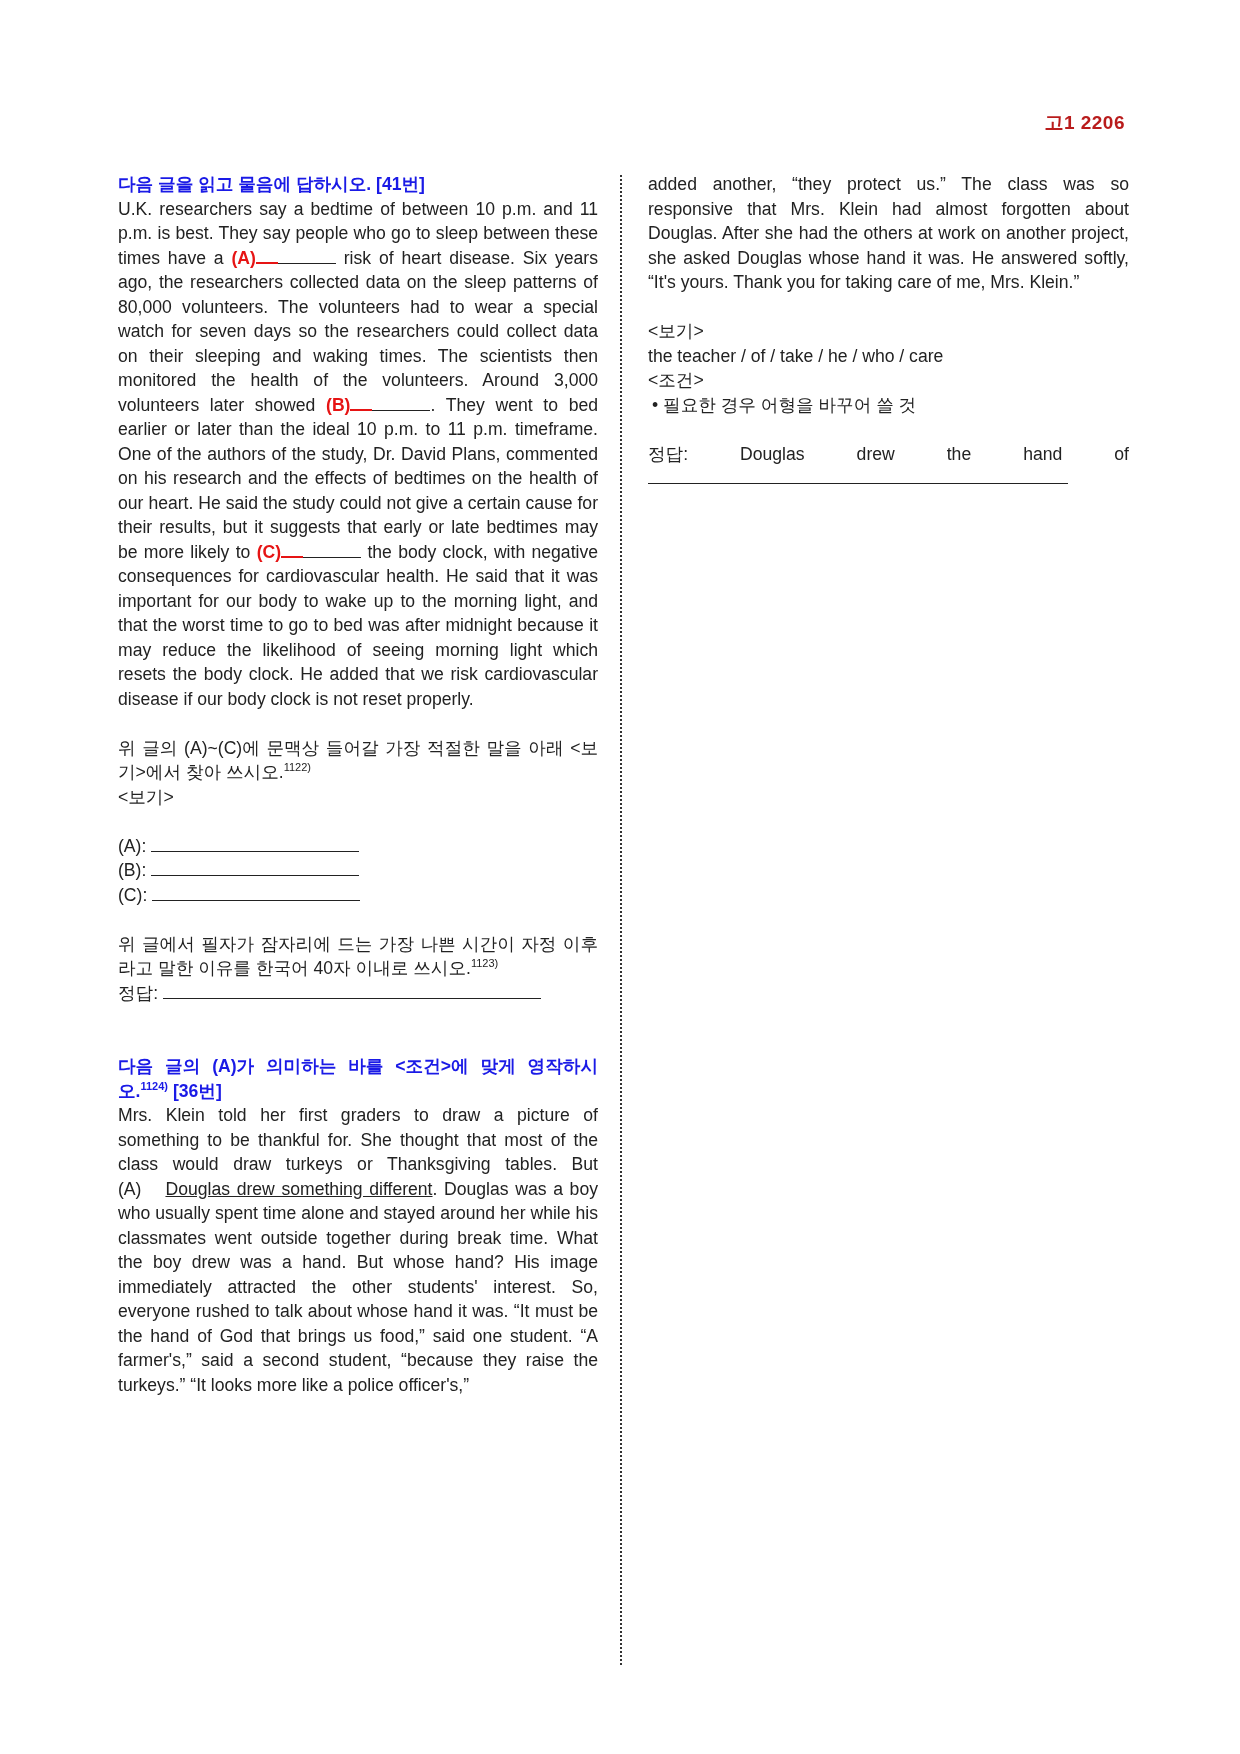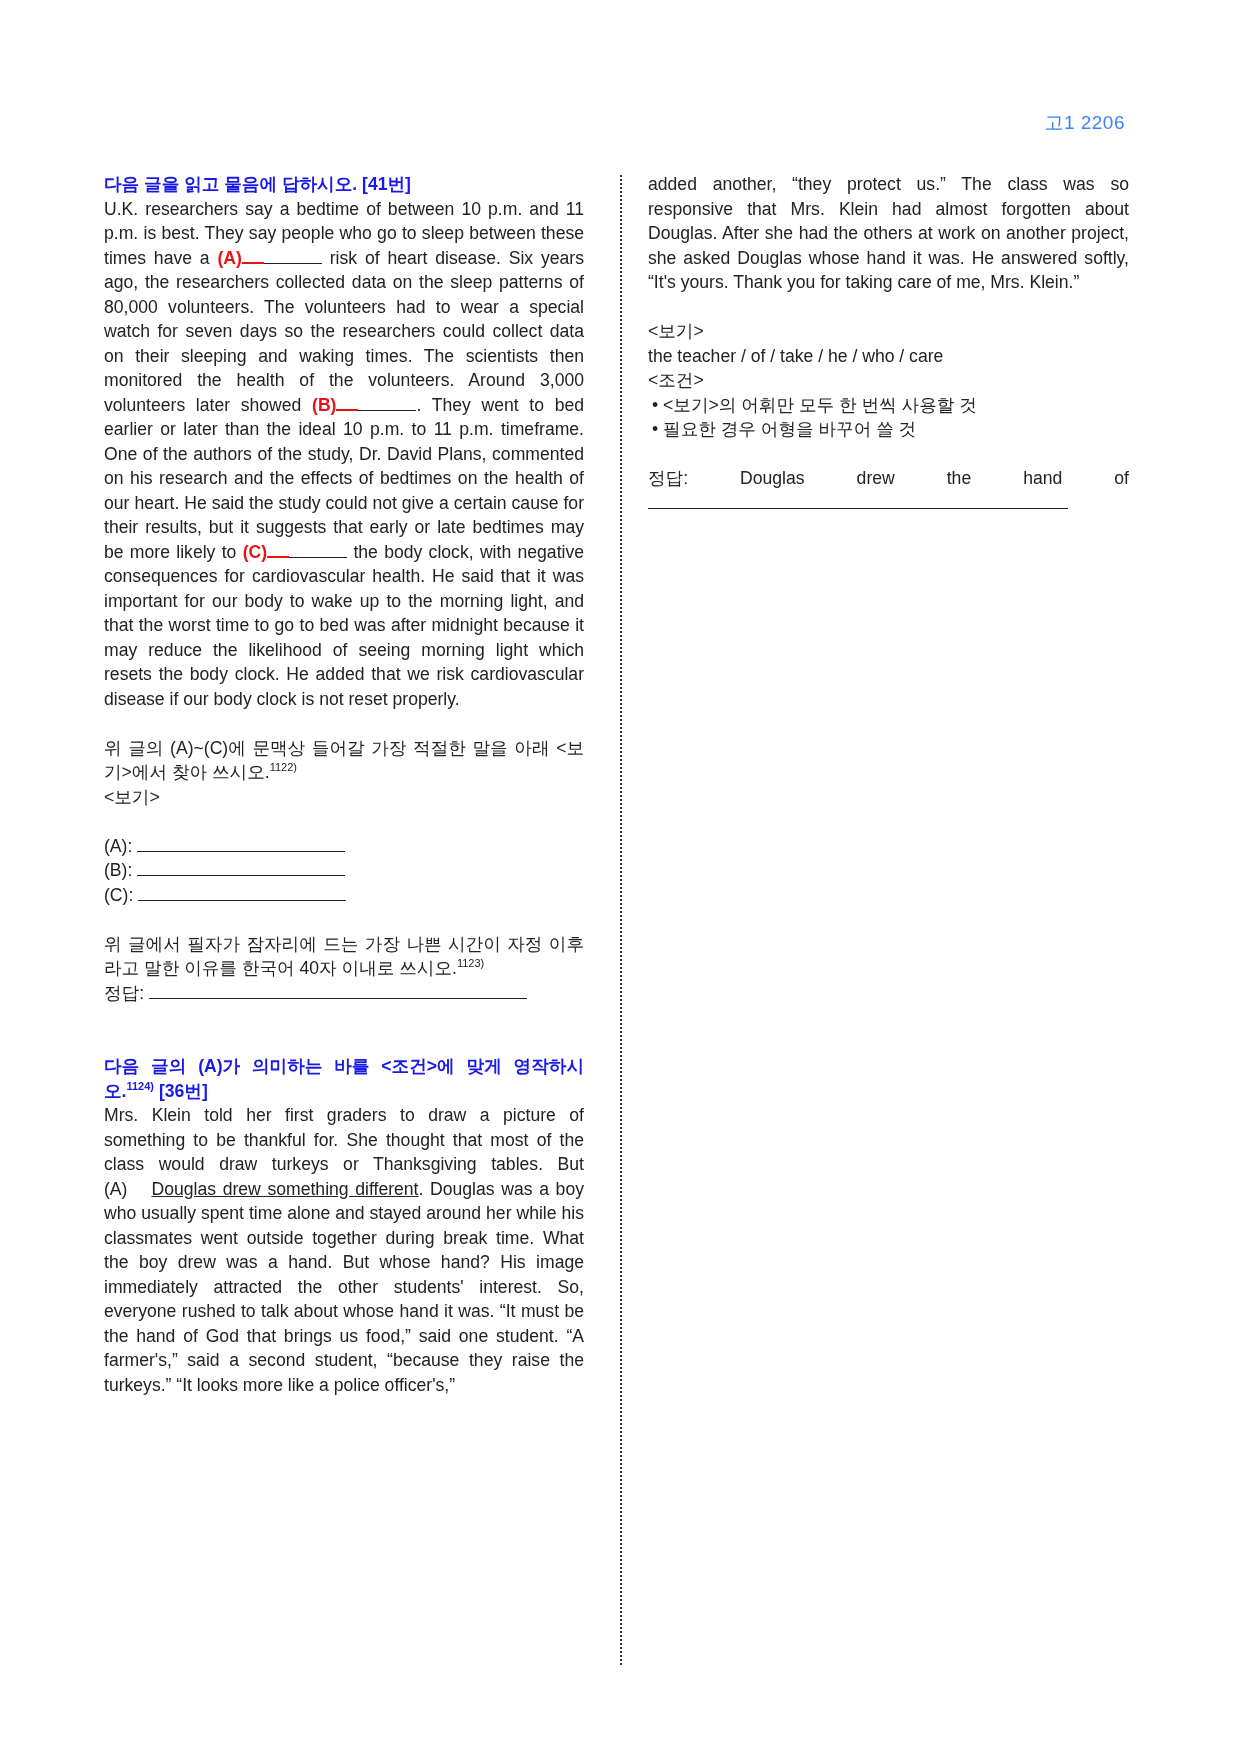--- a/index.html
+++ b/index.html
@@ -1,20 +1,20 @@
 <!DOCTYPE html>
 <html><head>
 <meta charset="utf-8">
 <style>
   html, body { margin: 0; padding: 0; background: #ffffff; }
   body { width: 1240px; height: 1754px; position: relative; overflow: hidden;
          font-family: "Liberation Sans", "DejaVu Sans", sans-serif; color: #222; }
-  .page-code { position: absolute; top: 110px; right: 115px; color: #3b82f6; font-weight: normal; font-size: 19px; letter-spacing: 0.5px; }
+  .page-code { position: absolute; top: 110px; right: 115px; color: #b91c1c; font-weight: bold; font-size: 19px; letter-spacing: 0.5px; }
   .col { position: absolute; top: 172px; font-size: 17.6px; line-height: 24.5px; }
-  .col-left { left: 104px; width: 480px; }
+  .col-left { left: 118px; width: 480px; }
   .col-right { left: 648px; width: 481px; }
   .divider { position: absolute; left: 620px; top: 175px; height: 1490px; border-left: 2px dotted #333; width: 0; }
   .j { text-align: justify; text-align-last: left; }
   .heading { color: #1a1ae6; font-weight: bold; }
   .blank-label { color: #e61414; font-weight: bold; }
   .blank-red { display: inline-block; width: 22px; border-bottom: 2px solid #e61414; height: 16px; vertical-align: baseline; }
   .blank-black { display: inline-block; width: 58px; border-bottom: 1px solid #222; height: 16px; }
   .sup { font-size: 11px; vertical-align: super; line-height: 0; }
   .ans-line { display: inline-block; border-bottom: 1px solid #222; height: 16px; vertical-align: baseline; }
   .u { text-decoration: underline; padding-left: 24px; }
@@ -58,21 +58,20 @@
 </div>
 
 <div class="col col-right">
   <div class="j">added another, “they protect us.” The class was so responsive that Mrs. Klein had almost forgotten about Douglas. After she had the others at work on another project, she asked Douglas whose hand it was. He answered softly, “It's yours. Thank you for taking care of me, Mrs. Klein.”</div>
 
   <div class="gap"></div>
 
   <div>&lt;보기&gt;</div>
   <div>the teacher / of / take / he / who / care</div>
   <div>&lt;조건&gt;</div>
-  <div class="bullet">• &lt;보기&gt;의 어휘만 모두 한 번씩 사용할 것</div>
   <div class="bullet">• 필요한 경우 어형을 바꾸어 쓸 것</div>
 
   <div class="gap"></div>
 
   <div class="answer-row">
     <span>정답:</span>
     <span>Douglas</span>
     <span>drew</span>
     <span>the</span>
     <span>hand</span>

